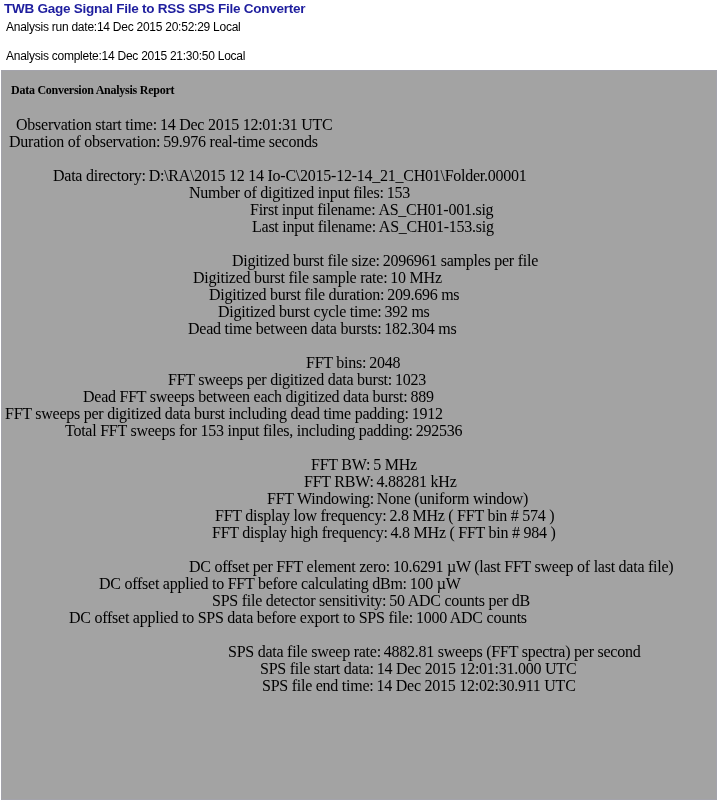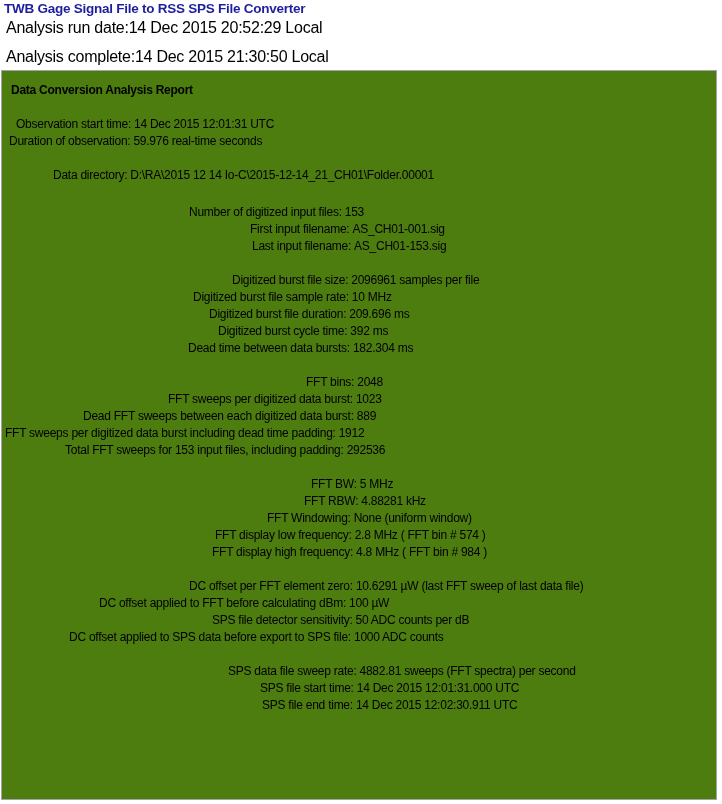--- a/index.html
+++ b/index.html
@@ -19,56 +19,57 @@
     position: absolute;
     left: 4px; top: 1px;
     font-size: 13.5px;
     font-weight: bold;
     color: #1e1e9e;
     white-space: nowrap;
   }
   .hdr-line {
     position: absolute;
     left: 6px;
-    font-size: 16px;
+    font-size: 12px;
     line-height: 17px;
     white-space: nowrap;
   }
   .hdr-run { top: 19px; }
   .hdr-complete { top: 48px; }
 
   .report-box {
     position: absolute;
     left: 1px; top: 70px;
     width: 714px; height: 728px;
     border: 1px solid #a3a3ab;
-    background: #4d7c0f;
+    background: #a3a3a3;
     overflow: hidden;
+    font-family: Liberation Serif, serif;
   }
   .report-inner { padding-top: 11px; }
 
   .report-heading {
     font-size: 12px;
     font-weight: bold;
     line-height: 17px;
     padding-left: 9px;
     white-space: nowrap;
   }
   .spacer { height: 17px; }
 
   .line {
-    font-size: 12px;
+    font-size: 16px;
     line-height: 17px;
     white-space: nowrap;
   }
   .line .val { margin-left: 3px; }
 
   
   .i14  { padding-left: 14px; }  .i7   { padding-left: 7px; }
-  .i51  { padding-left: 51px; }  .i187 { padding-left: 187px; margin-top: 20px; }
+  .i51  { padding-left: 51px; }  .i187 { padding-left: 187px; }
   .i248 { padding-left: 248px; } .i250 { padding-left: 250px; }
   .i230 { padding-left: 230px; } .i191 { padding-left: 191px; }
   .i207 { padding-left: 207px; } .i216 { padding-left: 216px; }
   .i186 { padding-left: 186px; } .i236 { padding-left: 236px; }
   .i304 { padding-left: 304px; } .i267 { padding-left: 267px; }
   .i166 { padding-left: 166px; } .i81  { padding-left: 81px; }
   .i3   { padding-left: 3px; }   .i63  { padding-left: 63px; }
   .i309 { padding-left: 309px; } .i302 { padding-left: 302px; }
   .i265 { padding-left: 265px; } .i213 { padding-left: 213px; }
   .i210 { padding-left: 210px; } .i198 { padding-left: 198px; }
@@ -188,21 +189,21 @@
       <div class="line i67">
         <span class="lbl">DC offset applied to SPS data before export to SPS file:</span><span class="val">1000 ADC counts</span>
       </div>
 
       <div class="spacer"></div>
 
       <div class="line i226">
         <span class="lbl">SPS data file sweep rate:</span><span class="val">4882.81 sweeps (FFT spectra) per second</span>
       </div>
       <div class="line i258">
-        <span class="lbl">SPS file start time:</span><span class="val">14 Dec 2015 12:01:31.000 UTC</span>
+        <span class="lbl">SPS file start data:</span><span class="val">14 Dec 2015 12:01:31.000 UTC</span>
       </div>
       <div class="line i260">
         <span class="lbl">SPS file end time:</span><span class="val">14 Dec 2015 12:02:30.911 UTC</span>
       </div>
 
     </div>
   </div>
 </div>
 
 </body></html>

